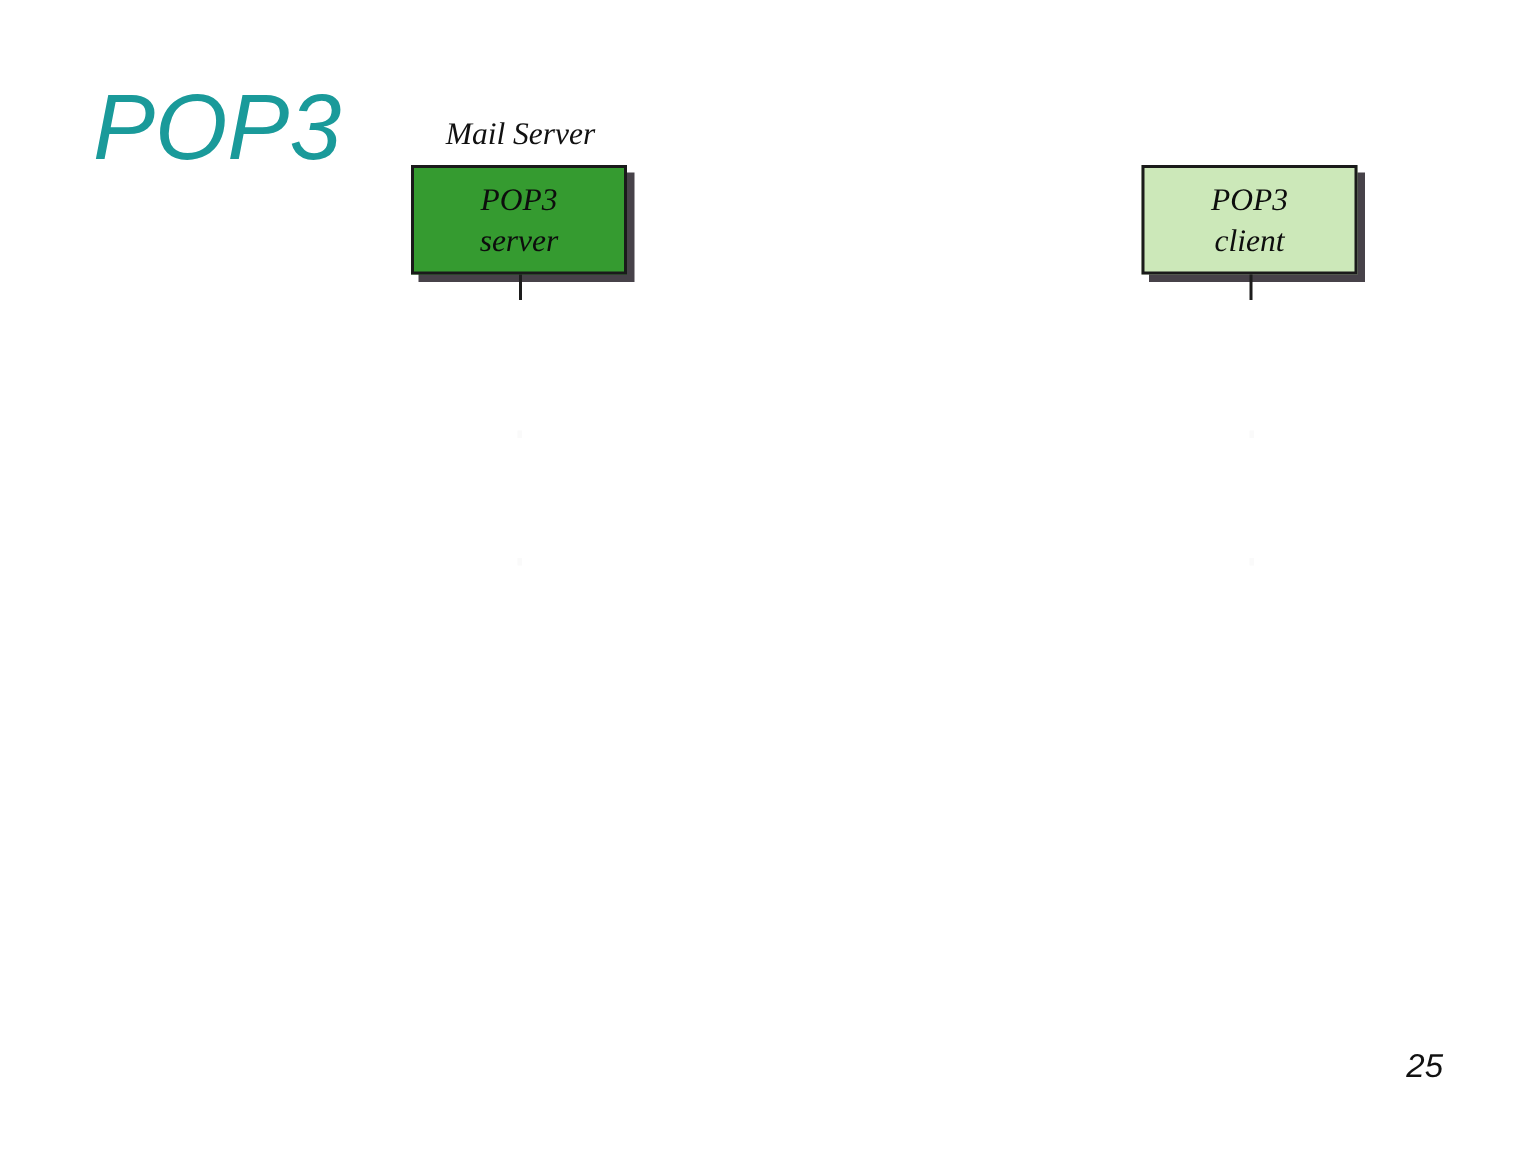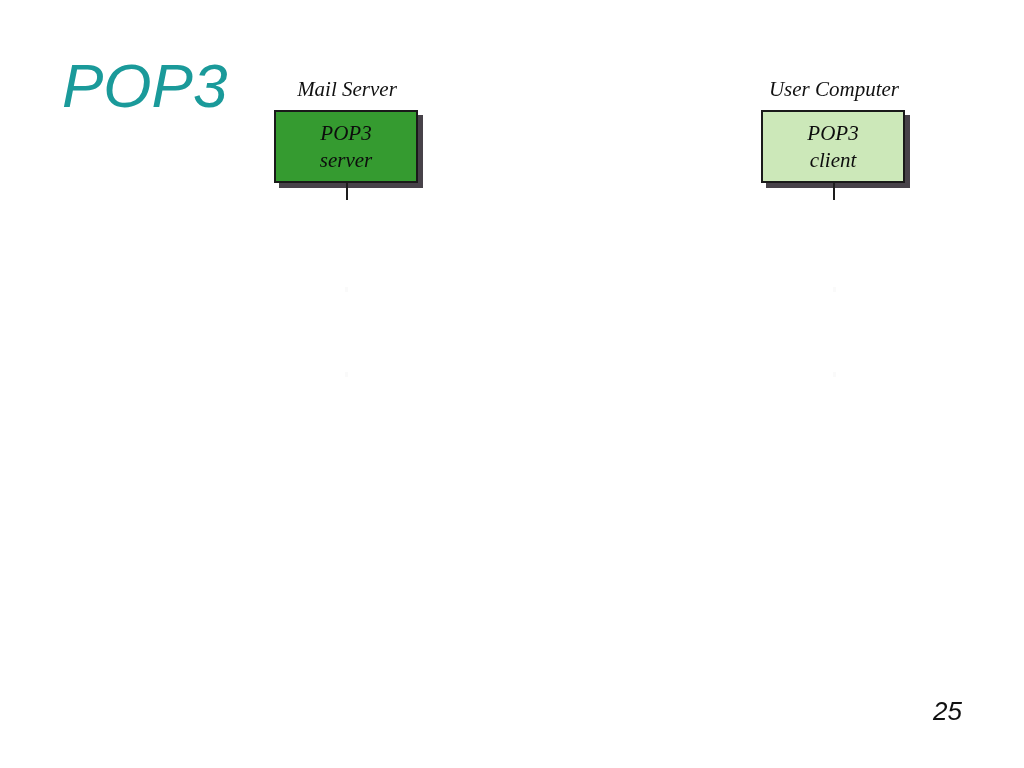--- a/index.html
+++ b/index.html
@@ -92,21 +92,21 @@
     height: 5px;
     background: #fafafa;
   }
 
   
   #page-number {
     position: absolute;
     right: 62px;
     bottom: 44px;
     font-family: "Liberation Sans", sans-serif;
-    font-size: 26px;
+    font-size: 22px;
     line-height: 26px;
     color: #111111;
   }
 </style>
 </head>
 <body>
 
 <div id="slide">
 
   <div id="slide-title">POP3</div>
@@ -115,21 +115,20 @@
 
     <div class="node-caption" style="left:288px; top:77px; width:118px;">Mail Server</div>
 
     <div class="node-box" style="left:274px; top:110px; width:144px; height:73px; background:#359b30;">
       <span class="line1">POP3</span>
       <span class="line2">server</span>
     </div>
 
     <div class="lifeline-stub" style="left:346px; top:183px; height:17px;"></div>
 
-    <div class="node-caption" style="left:758px; top:77px; width:152px;">User Computer</div>
 
     <div class="node-box" style="left:761px; top:110px; width:144px; height:73px; background:#cce8b9;">
       <span class="line1">POP3</span>
       <span class="line2">client</span>
     </div>
 
     <div class="lifeline-stub" style="left:833px; top:183px; height:17px;"></div>
 
     <div class="faint-tick" style="left:345px; top:287px;"></div>
     <div class="faint-tick" style="left:833px; top:287px;"></div>

